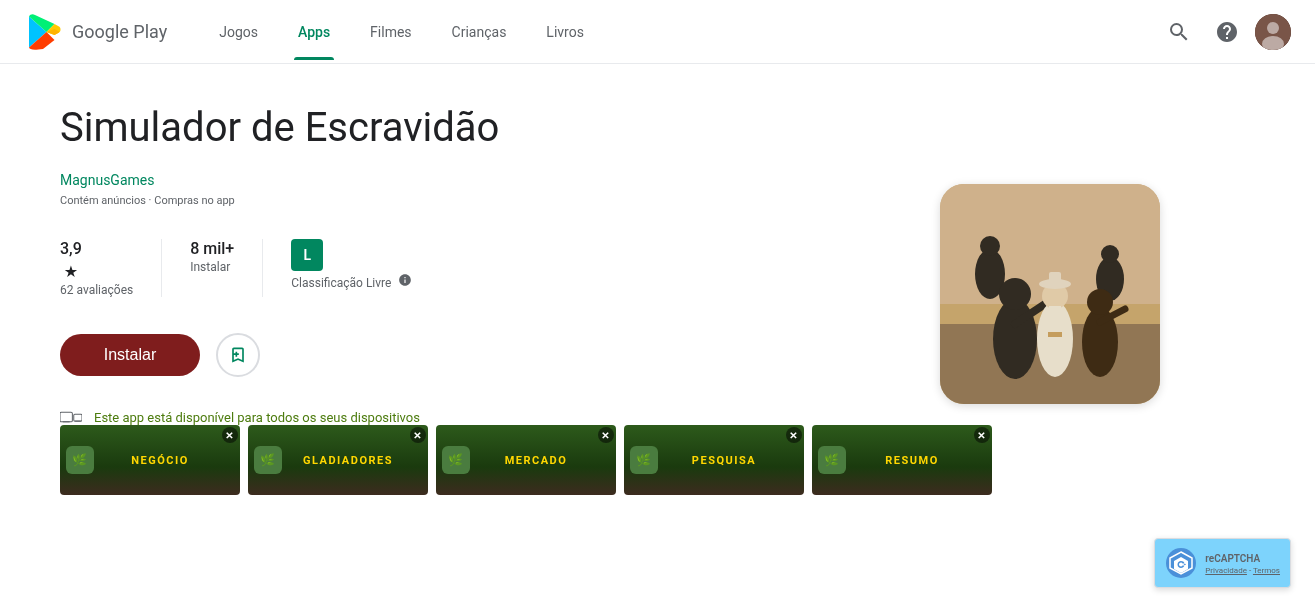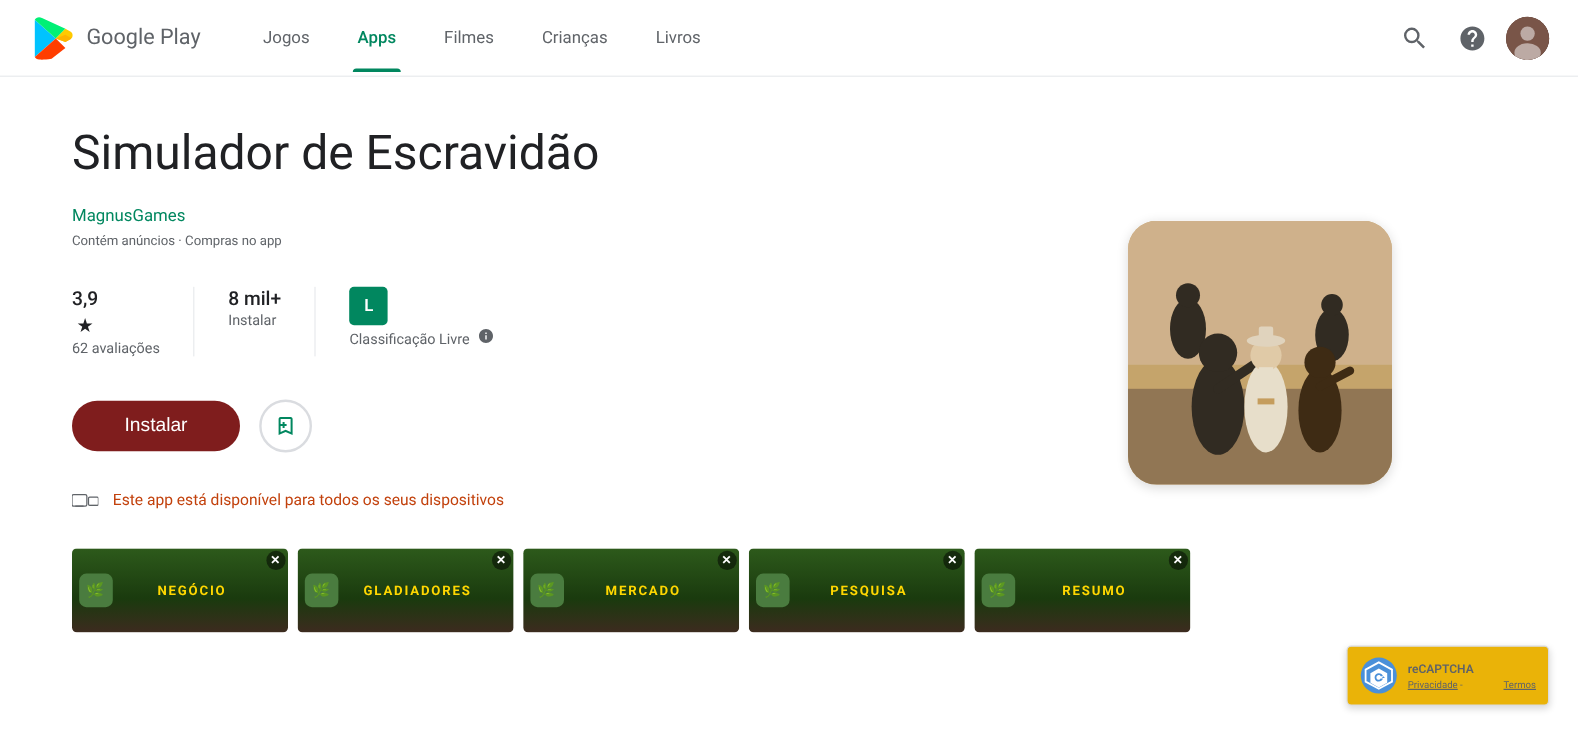--- a/index.html
+++ b/index.html
@@ -211,22 +211,21 @@
       background: none;
       color: #01875f;
     }
 
     
     .device-info {
       display: flex;
       align-items: center;
       gap: 12px;
       font-size: 13px;
-      color: #c2410c;
-      margin-bottom: 32px;
+      color: #4d7c0f;
     }
     .device-icon {
       display: flex;
       align-items: center;
       gap: 2px;
       color: #5f6368;
     }
 
     
     .app-icon-area {
@@ -304,21 +303,21 @@
       align-items: center;
       justify-content: center;
       font-size: 12px;
     }
 
     
     .recaptcha-badge {
       position: fixed;
       bottom: 24px;
       right: 24px;
-      background: #eab308;
+      background: #7dd3fc;
       border: 1px solid #dadce0;
       border-radius: 4px;
       padding: 8px 10px;
       display: flex;
       align-items: center;
       gap: 8px;
       box-shadow: 0 2px 6px rgba(0,0,0,0.15);
       z-index: 100;
     }
     .recaptcha-logo {
@@ -525,16 +524,16 @@
     <path d="M32 10 L54 22 L54 42 L32 54 L10 42 L10 22 Z" fill="none" stroke="#fff" stroke-width="3"></path>
     <path d="M32 20 L46 28 L46 44 L32 52 L18 44 L18 28 Z" fill="#fff"></path>
     <path d="M32 28 C28 28 25 31 25 35 C25 39 28 42 32 42 C35 42 38 40 39 37 L35 37 C34 38.5 33 39 32 39 C30 39 28 37.5 28 35 C28 32.5 30 31 32 31 C33.5 31 34.5 31.8 35.2 33 L39 33 C38 29.5 35.5 28 32 28Z" fill="#4a90d9"></path>
     <path d="M40 33 L37 36 L42 36 Z" fill="#4a90d9"></path>
   </svg>
   <div>
     <div class="recaptcha-text" style="font-weight:600; font-size:10px;">reCAPTCHA</div>
     <div class="recaptcha-links">
       <span style="cursor:pointer; text-decoration:underline;">Privacidade</span>
       <span> - </span>
-      <span style="cursor:pointer; text-decoration:underline;margin-left:32px;">Termos</span>
+      <span style="cursor:pointer; text-decoration:underline;">Termos</span>
     </div>
   </div>
 </div>
 
 </body></html>

